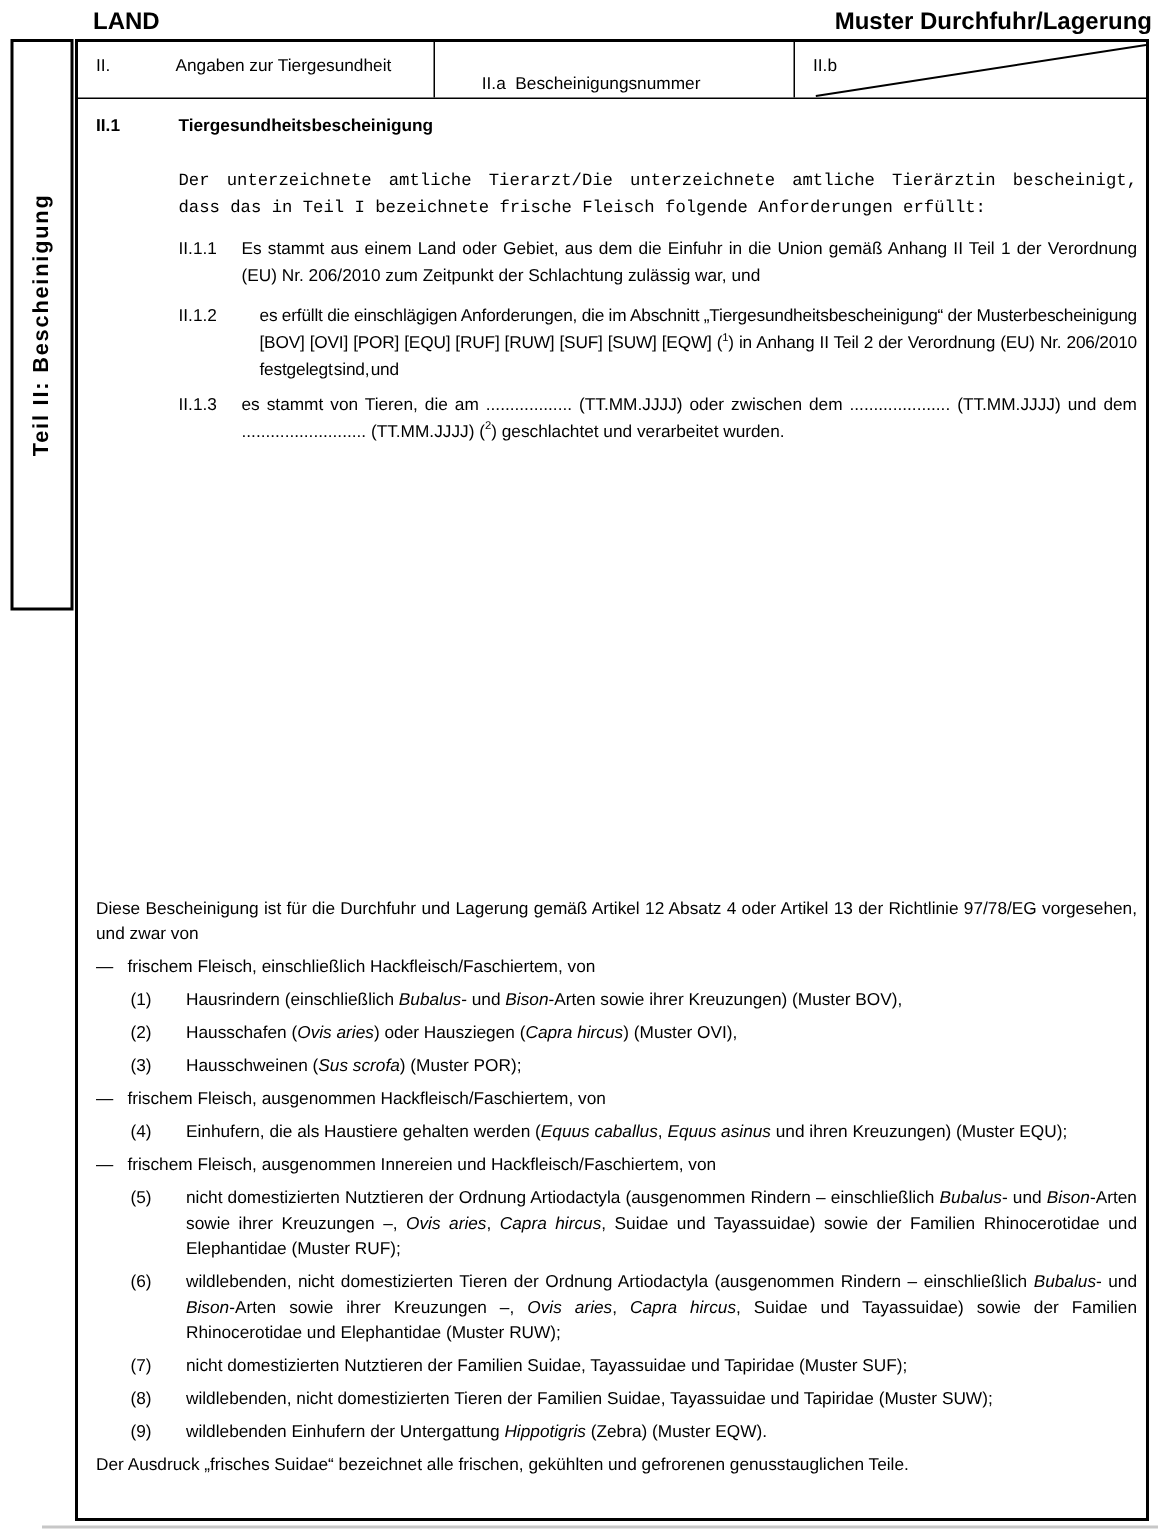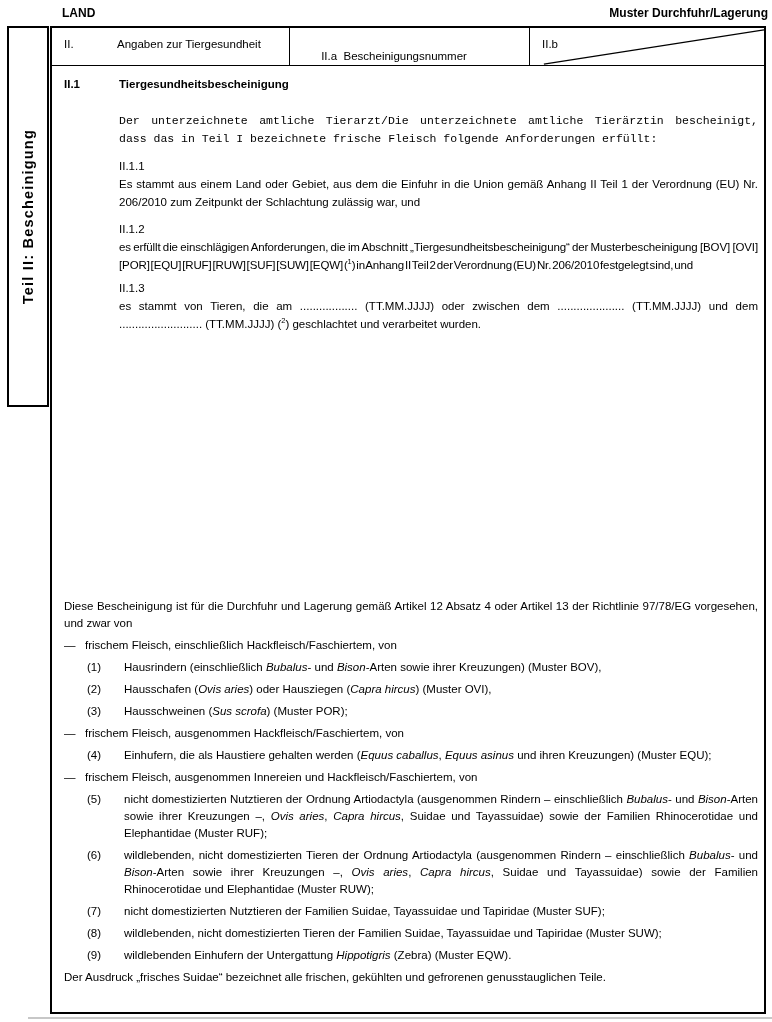--- a/index.html
+++ b/index.html
@@ -5,21 +5,21 @@
   * { margin:0; padding:0; box-sizing:border-box; }
   html,body { width:772px; height:1022px; }
   body {
     position:relative; background:#ffffff; color:#000;
     font-family:"Liberation Sans","DejaVu Sans",sans-serif;
     font-size:11.5px; overflow:hidden;
   }
   .page-header {
     position:absolute; left:62px; right:4px; top:6px;
     display:flex; justify-content:space-between;
-    font-weight:bold; font-size:12px;
+    font-weight:bold; font-size:16px;
   }
   .side-box {
     position:absolute; left:7px; top:26px; width:42px; height:381px;
     border:2px solid #000;
     display:flex; align-items:center; justify-content:center;
   }
   .side-text {
     writing-mode:vertical-rl; transform:rotate(180deg);
     font-weight:bold; font-size:14.5px; letter-spacing:1.2px; white-space:nowrap;
   }
@@ -33,25 +33,25 @@
   .hnum { width:53px; flex-shrink:0; }
   .c2 { width:240px; border-right:1.5px solid #000; white-space:pre; }
   .c3 { flex:1; position:relative; }
   .c3 svg { position:absolute; left:0; top:0; width:100%; height:100%; }
 
   .certification { position:absolute; left:12px; top:50px; width:694px; }
   .sec-title { display:flex; font-weight:bold; margin-bottom:22px; }
   .sec-num { width:55px; flex-shrink:0; }
   .sec-body { margin-left:55px; }
   .intro { text-align:justify; line-height:18px; margin-bottom:9px;font-family:Liberation Mono, monospace; }
-  .sub-item { display:flex; line-height:18px; margin-bottom:9px;flex-direction:column; }
+  .sub-item { display:flex; line-height:18px; margin-bottom:9px; }
   .sub-num { width:42px; flex-shrink:0; }
   .sub-text { flex:1; text-align:justify; }
   .tight .sub-text { word-spacing:-2.2px; letter-spacing:-0.12px; }
-  .mb5 { margin-bottom:5px; }
+  .mb5 { margin-bottom:5px;gap:12px; }
 
   .notes { position:absolute; left:12px; top:570px; width:694px; line-height:17px; }
   .notes-title { font-weight:bold; margin-bottom:5px; }
   .notes-intro { text-align:justify; margin-bottom:5px; }
   .dash-row { display:flex; margin-bottom:5px; }
   .dash-marker { width:21px; flex-shrink:0; }
   .dash-text { flex:1; }
   .num-row { display:flex; margin-left:23px; margin-bottom:5px; }
   .num { width:37px; flex-shrink:0; }
   .num-text { flex:1; text-align:justify; }

